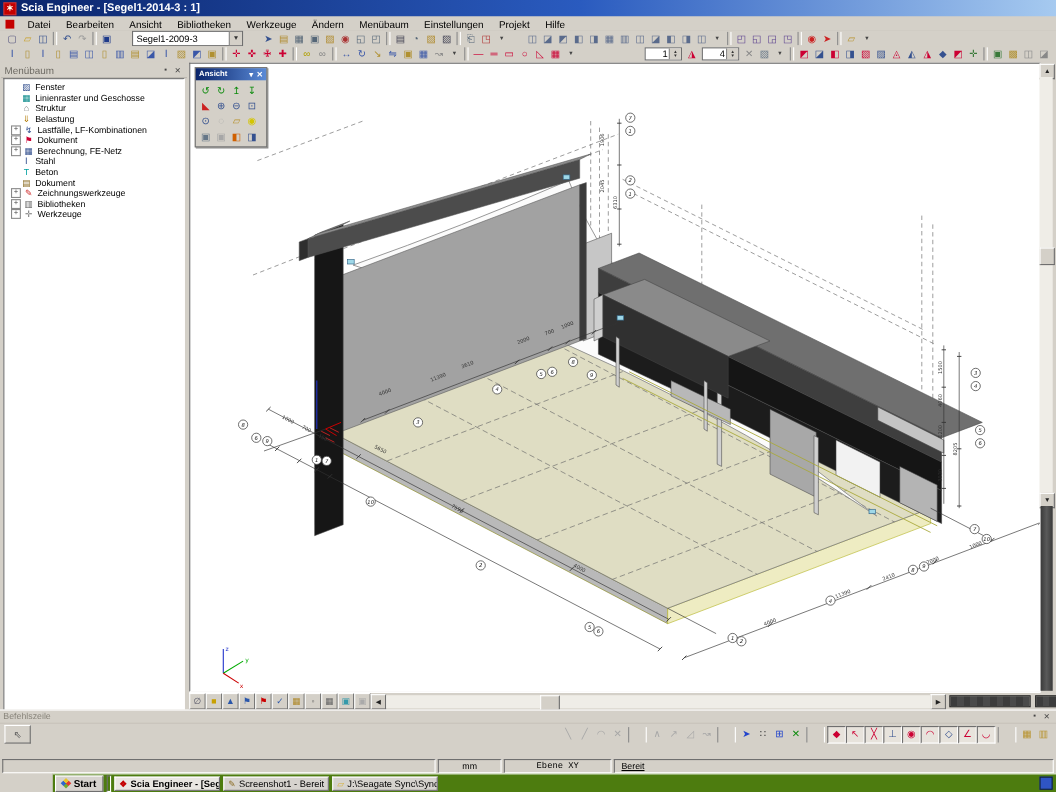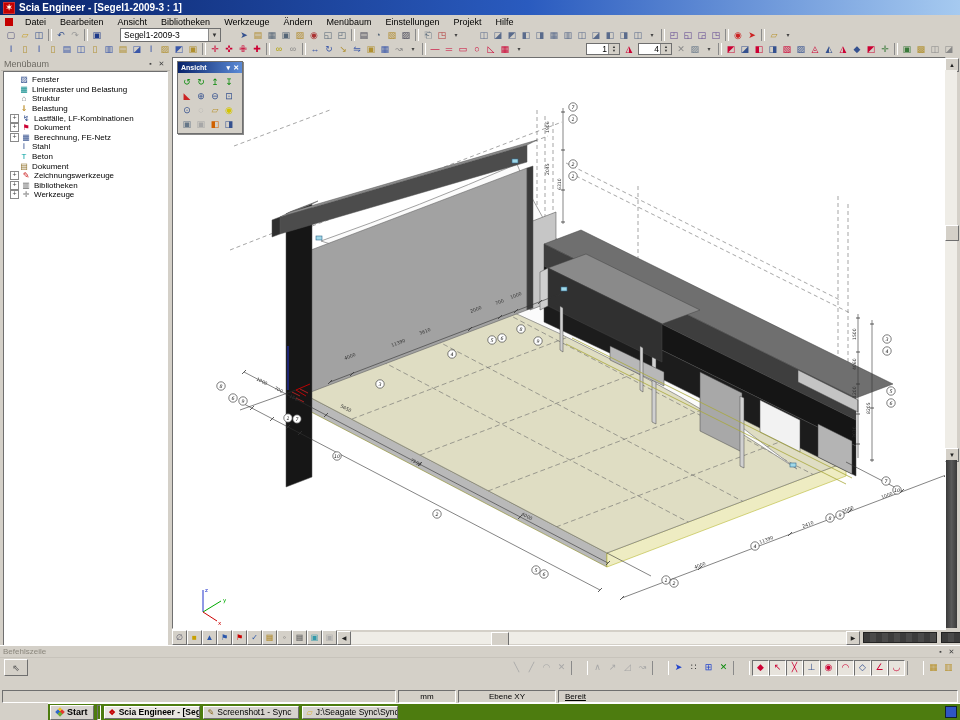--- a/index.html
+++ b/index.html
@@ -83,41 +83,41 @@
   .cmd-row .sp{flex:1;}
   .snapbar{display:flex;align-items:center;}
   .snapbar .tbtn{width:15px;height:14px;}
   .cmd-input{margin:0 3px;height:12px;width:948px;background:#fff;border:1px solid;border-color:#6f6f6f #fff #fff #6f6f6f;
              font-size:8px;display:flex;align-items:center;padding-left:3px;box-sizing:border-box;}
   
   .statusbar{left:0;top:689px;width:960px;height:14px;background:#d4d0c8;display:flex;align-items:center;gap:2px;padding:0 2px;box-sizing:border-box;}
   .st-cell{height:11px;font-size:8px;display:flex;align-items:center;justify-content:center;background:#d4d0c8;}
   .st-0{flex:1;max-width:484px;}
   .st-1{width:56px;}
-  .st-2{width:96px;}
+  .st-2{width:96px;font-family:Liberation Mono, monospace;}
   .st-3{flex:1;justify-content:flex-start;padding-left:6px;text-decoration:underline;}
   
   .taskbar{left:0;top:703px;width:960px;height:17px;background:#4d7c0f;border-top:1px solid #fff;display:flex;align-items:center;gap:3px;padding:0 2px;box-sizing:border-box;margin-left:48px;}
   .start-btn{height:13px;display:flex;align-items:center;gap:3px;font-weight:bold;font-size:9px;padding:0 5px;background:#d6d3ce;}
   .winlogo{width:8px;height:8px;background:conic-gradient(#e23a2e 0 25%,#71a832 0 50%,#2e66c9 0 75%,#e9c22a 0);display:inline-block;transform:rotate(45deg) scale(.85);}
   .task{height:13px;display:flex;align-items:center;gap:3px;font-size:8.5px;padding:0 4px;background:#d6d3ce;width:96px;box-sizing:border-box;overflow:hidden;white-space:nowrap;}
   .task.active{font-weight:bold;background:#e9e6e1;}
   .task-icon{font-size:8px;flex:0 0 auto;}
   .tray-ico{position:absolute;right:3px;top:706px;width:10px;height:10px;background:#2f55c4;border:1px solid #123;}
   
   .dim-text{font-size:4.6px;fill:#333;font-family:"DejaVu Sans",sans-serif;}
   .bub-num{font-size:4.8px;fill:#222;font-style:italic;text-anchor:middle;font-family:"DejaVu Sans",sans-serif;}
   .ucs-lbl{font-size:5.5px;font-family:"DejaVu Sans",sans-serif;}
 </style>
 </head>
 <body>
 
 <div class="abs titlebar">
   <span class="app-ico">✶</span>
-  <span>Scia Engineer - [Segel1-2009-3 : 1]</span>
+  <span>Scia Engineer - [Segel1-2014-3 : 1]</span>
 </div>
 
 <div class="abs menubar">
   <span class="mdi-ico">
       <i></i>
     </span>
 
 <span class="menu-item">Datei</span>
     <span class="menu-item">Bearbeiten</span>
     <span class="menu-item">Ansicht</span>
@@ -483,21 +483,21 @@
   <div class="tree-wrap">
 
   <div class="tree-item">
         <span class="expander"></span>
         <span class="t-icon" style="color: rgb(53, 81, 143);">▨</span>
         <span class="t-label">Fenster</span>
       </div>
       <div class="tree-item">
         <span class="expander"></span>
         <span class="t-icon" style="color: rgb(10, 138, 138);">▦</span>
-        <span class="t-label">Linienraster und Belastung</span>
+        <span class="t-label">Linienraster und Geschosse</span>
       </div>
       <div class="tree-item">
         <span class="expander"></span>
         <span class="t-icon" style="color: rgb(119, 119, 119);">⌂</span>
         <span class="t-label">Struktur</span>
       </div>
       <div class="tree-item">
         <span class="expander"></span>
         <span class="t-icon" style="color: rgb(176, 120, 0);">⇓</span>
         <span class="t-label">Belastung</span>
@@ -977,21 +977,21 @@
   </span>
   <span style="width:2px;height:13px;" class="bev-in"></span>
   <span style="display:flex;align-items:center;gap:3px;">
 
   <span class="task bev-out active">
         <span class="task-icon" style="color: rgb(196, 0, 0);">❖</span>
         <span>Scia Engineer - [Segel...</span>
       </span>
       <span class="task bev-out">
         <span class="task-icon" style="color: rgb(138, 106, 32);">✎</span>
-        <span>Screenshot1 - Sync</span>
+        <span>Screenshot1 - Bereit</span>
       </span>
       <span class="task bev-out">
         <span class="task-icon" style="color: rgb(216, 178, 60);">▱</span>
         <span>J:\Seagate Sync\SyncRe...</span>
       </span>
     </span>
 </div>
 <span class="tray-ico abs"></span>
 
 </body></html>

